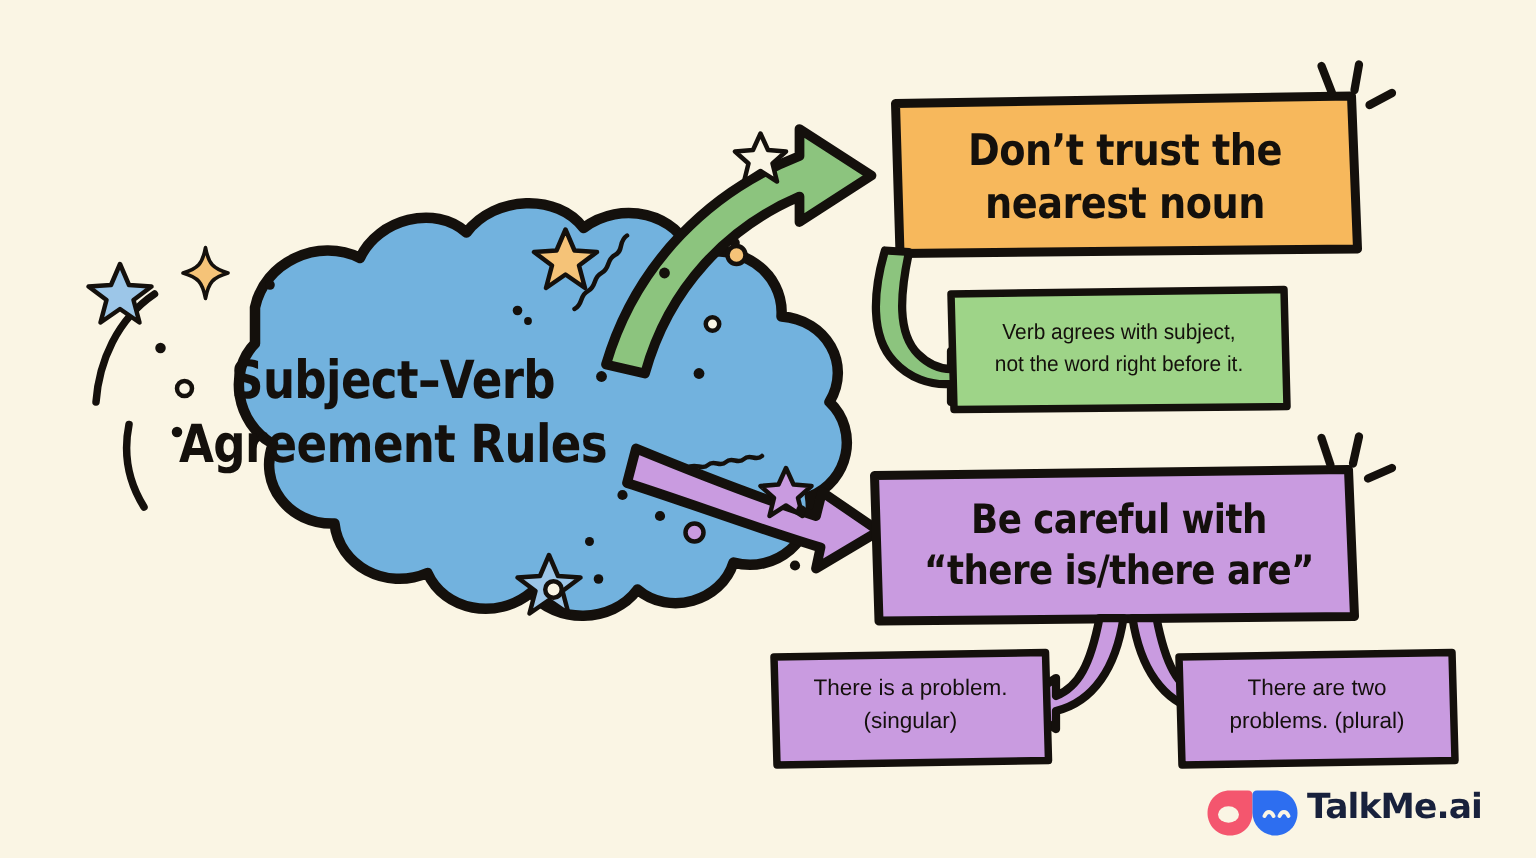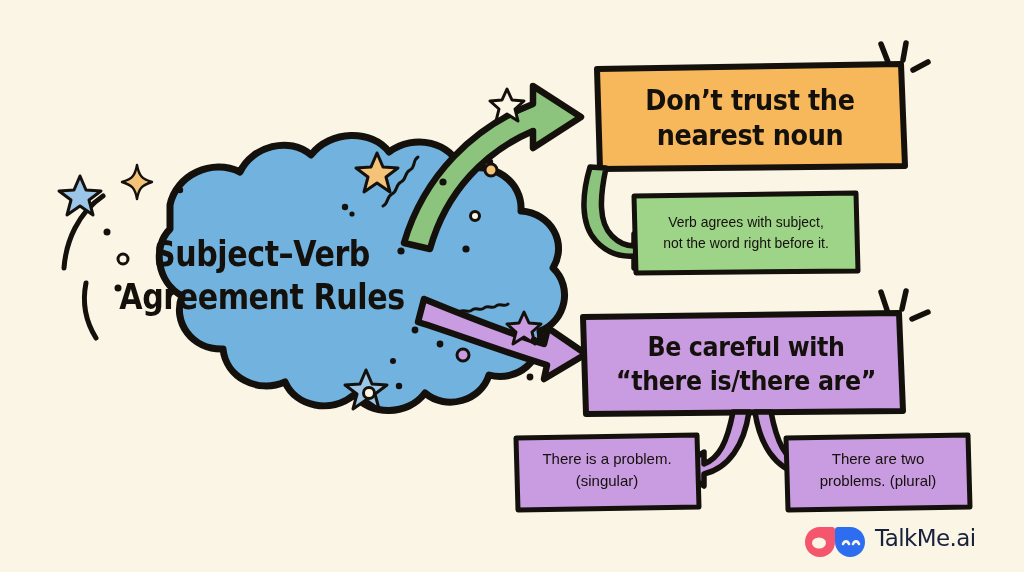--- a/index.html
+++ b/index.html
@@ -115,21 +115,21 @@
     top: 521px;
     width: 182px;
     height: 34px;
     display: flex;
     align-items: center;
     gap: 7px;
   }
   #logo-wordmark {
     font-family: "DejaVu Sans", sans-serif;
     font-size: 23px;
-    font-weight: 400;
+    font-weight: 700;
     color: #18213c;
     letter-spacing: -0.6px;
     line-height: 1;
   }
 </style>
 </head>
 <body>
 
 <div id="canvas">
 

